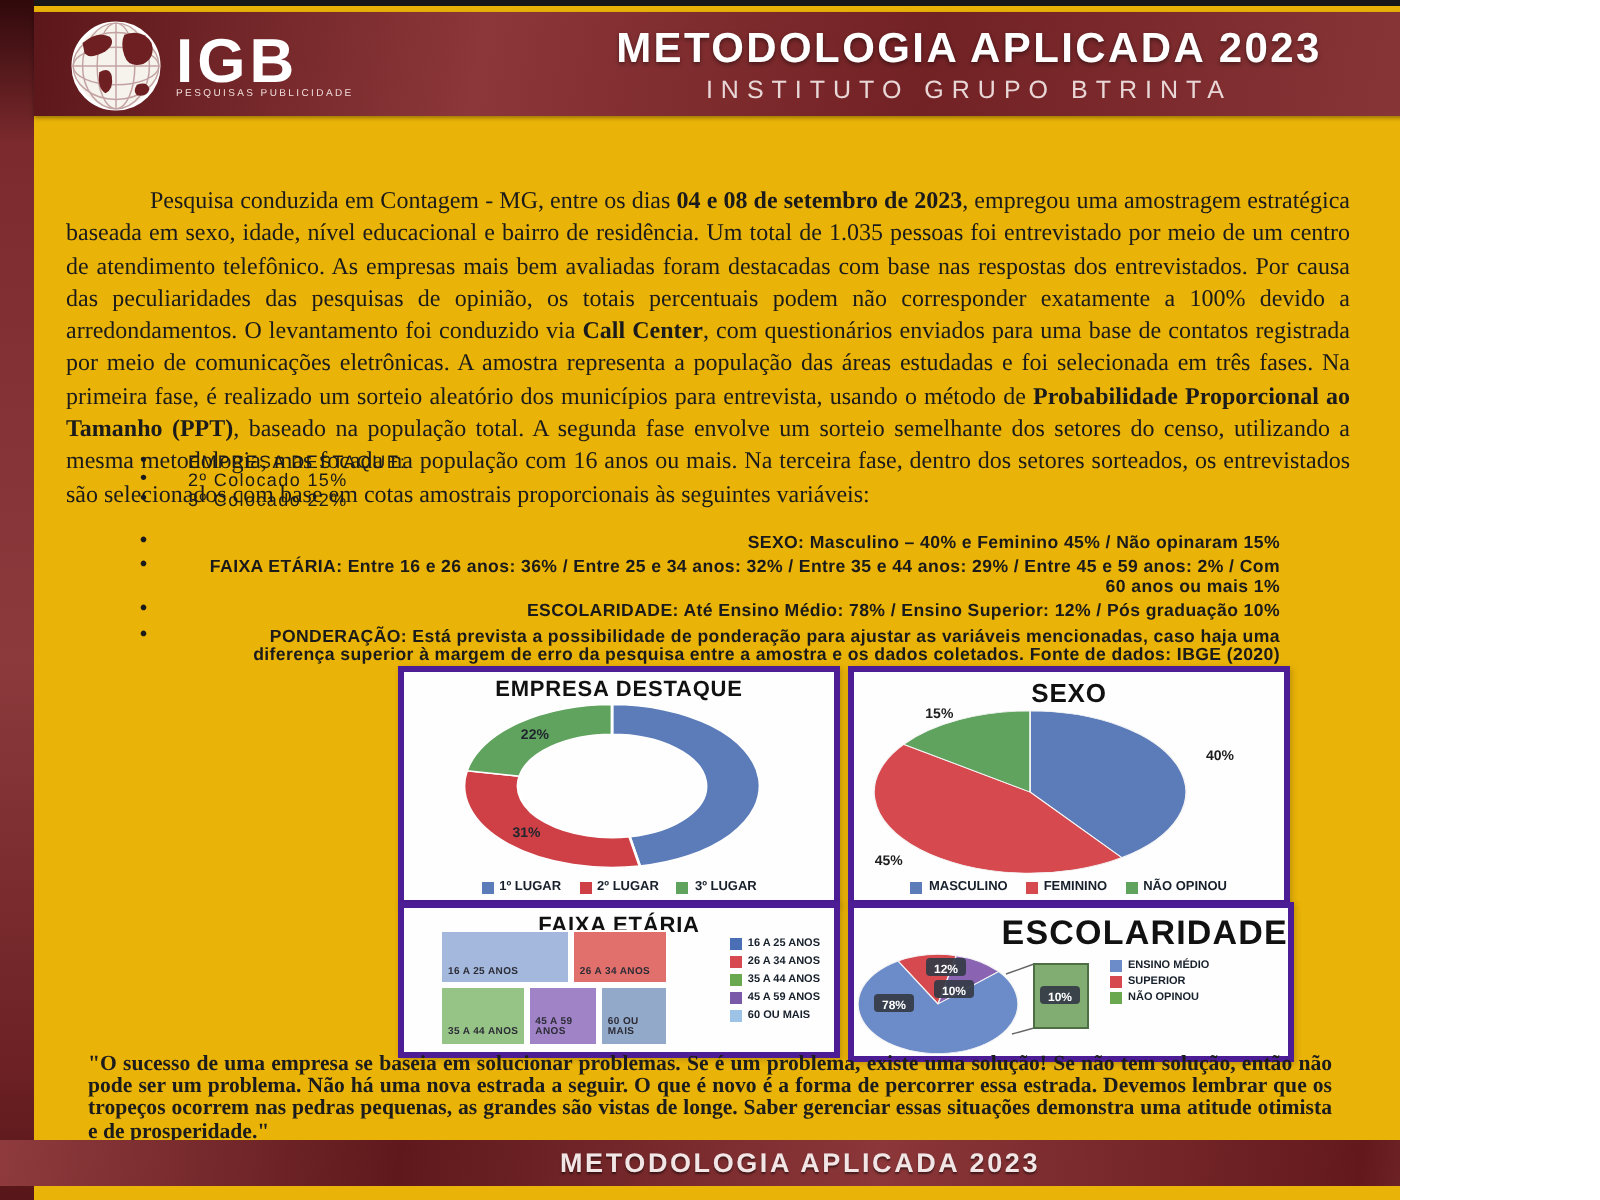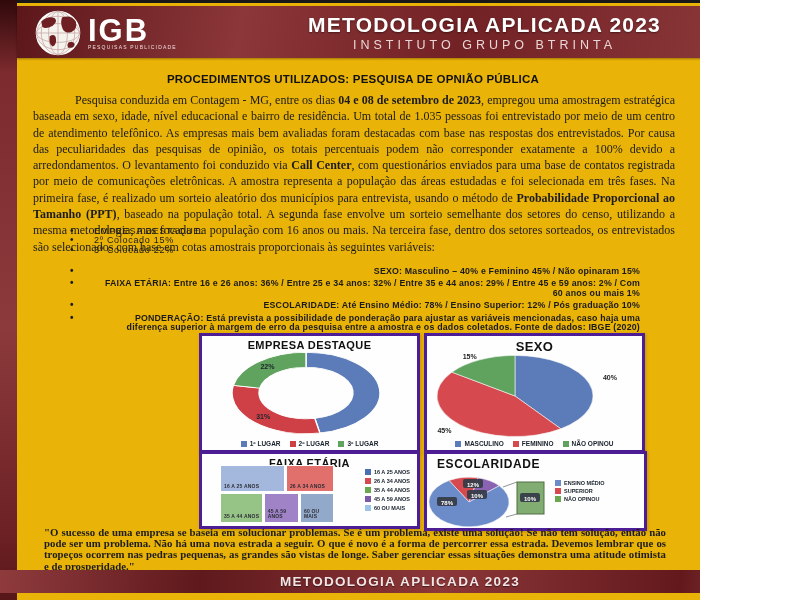--- a/index.html
+++ b/index.html
@@ -36,21 +36,21 @@
   
   .chart-box{position:absolute;background:#fefefe;border:3px solid #4c1d95;
         box-shadow:1px 1px 3px rgba(0,0,0,.18);}
   #chart1{left:199px;top:333px;width:215px;height:114px;}
   #chart2{left:424px;top:333px;width:215px;height:114px;}
   #chart3{left:199px;top:451px;width:215px;height:72px;}
   #chart4{left:424px;top:451px;width:217px;height:74px;}
   .chart-title{text-align:center;font-weight:700;font-size:11px;letter-spacing:.4px;
         color:#111;margin-top:3px;}
   #chart2 .chart-title{font-size:13px;}
-  #chart4 .chart-title{text-align:left;padding-left:10px;font-size:12px;letter-spacing:.6px;}
+  #chart4 .chart-title{text-align:right;padding-left:10px;font-size:17px;letter-spacing:.6px;}
   .chart-svg{position:absolute;left:0;}
   #c1svg{top:13px;} #c2svg{top:14px;} #c4svg{top:19px;}
   .legend-row{position:absolute;bottom:3px;left:0;right:0;display:flex;
         justify-content:center;gap:9px;font-weight:700;font-size:6.5px;color:#17202b;}
   .legend-col{position:absolute;display:flex;flex-direction:column;gap:3px;
         font-weight:700;font-size:5.5px;color:#17202b;}
   #c3legend{right:7px;top:15px;}
   #c4legend{left:128px;top:26px;gap:2px;}
   .legend-item{display:flex;align-items:center;gap:3px;white-space:nowrap;}
   .legend-swatch{width:6px;height:6px;flex:0 0 auto;}
@@ -99,21 +99,20 @@
         <div class="logo-acronym">IGB</div>
         <div class="logo-subtext">PESQUISAS PUBLICIDADE</div>
       </div>
     </div>
     <div class="band-titles">
       <div class="band-title">METODOLOGIA APLICADA 2023</div>
       <div class="band-subtitle">INSTITUTO GRUPO BTRINTA</div>
     </div>
   </header>
 
-  <div class="doc-title">PROCEDIMENTOS UTILIZADOS: PESQUISA DE OPNIÃO PÚBLICA</div>
 
   <p class="para" id="para">Pesquisa conduzida em  Contagem - MG, entre os dias <b>04 e 08 de setembro de 2023</b>, empregou uma amostragem estratégica baseada em sexo, idade, nível educacional e bairro de residência. Um total de 1.035 pessoas foi entrevistado por meio de um centro de atendimento telefônico. As empresas mais bem avaliadas foram destacadas com base nas respostas dos entrevistados. Por causa das peculiaridades das pesquisas de opinião, os totais percentuais podem não corresponder exatamente a 100% devido a arredondamentos. O levantamento foi conduzido via <b>Call Center</b>, com questionários enviados para uma base de contatos registrada por meio de comunicações eletrônicas. A amostra representa a população das áreas estudadas e foi selecionada em três fases. Na primeira fase, é realizado um sorteio aleatório dos municípios para entrevista, usando o método de <b>Probabilidade Proporcional ao Tamanho (PPT)</b>, baseado na população total. A segunda fase envolve um sorteio semelhante dos setores do censo, utilizando a mesma metodologia, mas focada na população com 16 anos ou mais. Na terceira fase, dentro dos setores sorteados, os entrevistados são selecionados com base em cotas amostrais proporcionais às seguintes variáveis:</p>
 
   <ul class="bullets" id="bulletsA">
       <li>EMPRESA DESTAQUE:</li>
       <li>2º Colocado 15%</li>
       <li>3º Colocado 22%</li>
     </ul>
   <ul class="bullets" id="bulletsB">
       <li>SEXO: Masculino – 40% e Feminino 45% / Não opinaram 15%</li>

